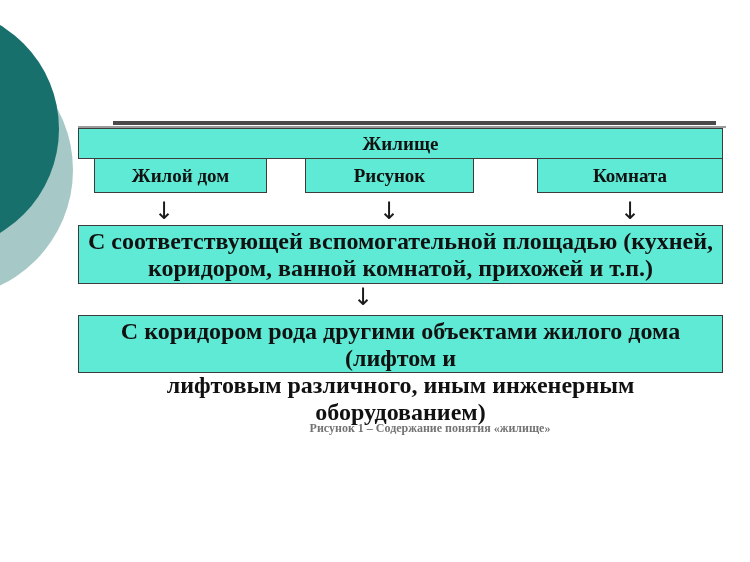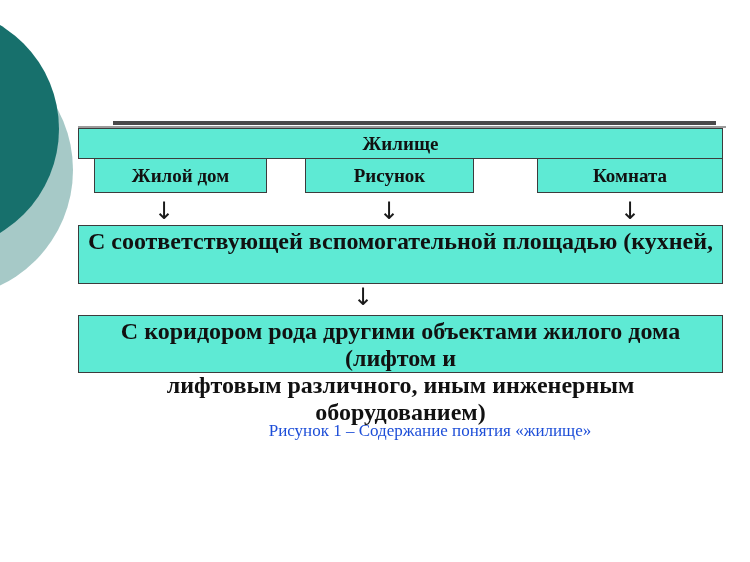--- a/index.html
+++ b/index.html
@@ -107,23 +107,23 @@
     padding-top: 2px;
   }
   .aux-box   { top: 97px;  height: 59px; }
   .other-box { top: 187px; height: 58px; }
   .caption {
     position: absolute;
     left: 110px;
     top: 421px;
     width: 640px;
     text-align: center;
-    font-size: 17px;
-    font-weight: normal;
-    color: #1d4ed8;
+    font-size: 12px;
+    font-weight: bold;
+    color: #737373;
     z-index: 4;
   }
 </style>
 </head>
 <body>
 
 <div class="circle circle-light"></div>
 <div class="circle circle-dark"></div>
 
 <div class="rule rule-dark"></div>
@@ -144,20 +144,21 @@
   <div class="box type-box type-box-3">
     <span>Комната</span>
   </div>
 
   <span class="arrow arrow-1">↓</span>
   <span class="arrow arrow-2">↓</span>
   <span class="arrow arrow-3">↓</span>
 
   <div class="box wide-box aux-box">
     <div>С соответствующей вспомогательной площадью (кухней,</div>
+    <div>коридором, ванной комнатой, прихожей и т.п.)</div>
   </div>
 
   <span class="arrow arrow-mid">↓</span>
 
   <div class="box wide-box other-box">
     <div>С коридором рода другими объектами жилого дома (лифтом и</div>
     <div>лифтовым различного, иным инженерным оборудованием)</div>
   </div>
 
 </div>

